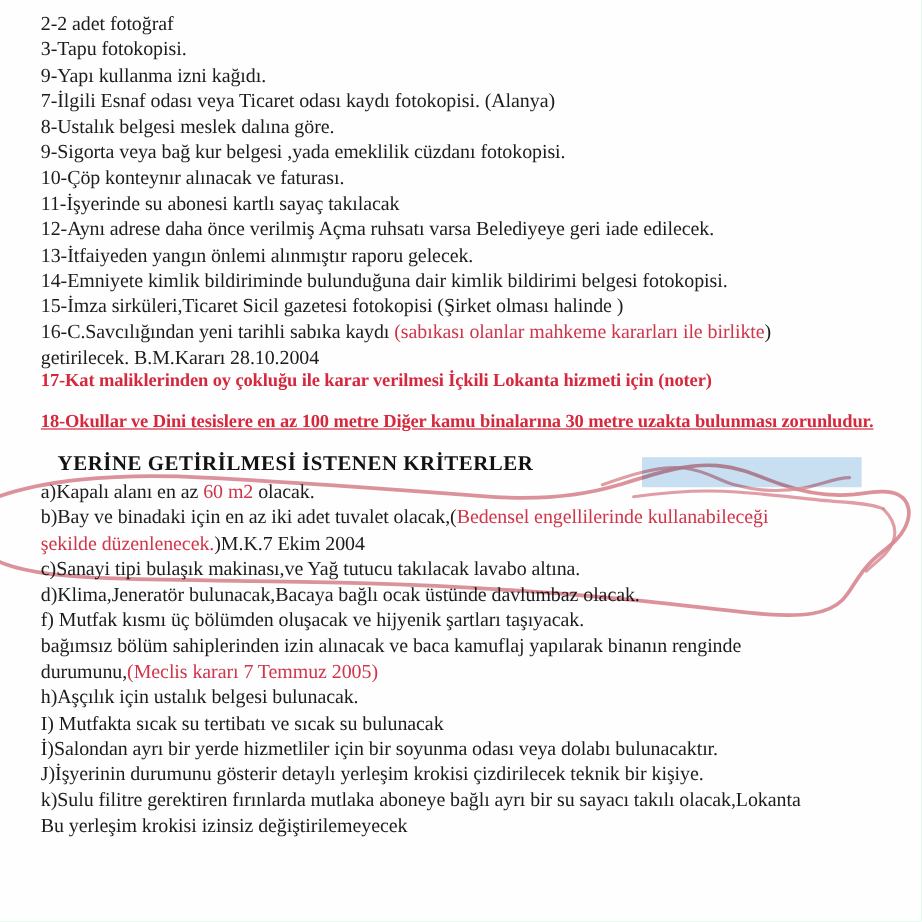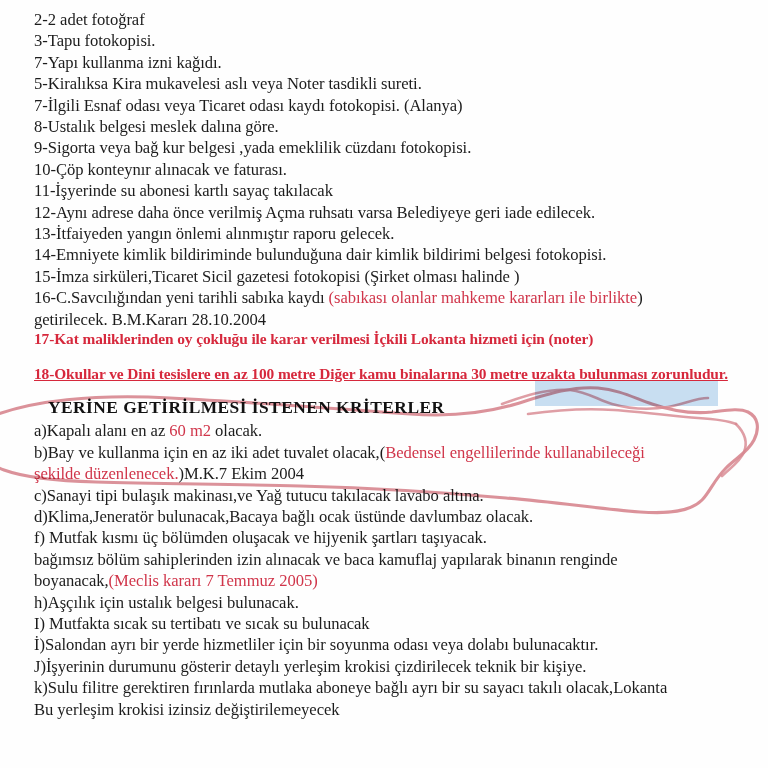--- a/index.html
+++ b/index.html
@@ -107,22 +107,21 @@
   <div id="paper-tint"></div>
 
   <div id="blue-highlight"></div>
 
   <div id="text-column">
 
     <div class="gap-sm"></div>
 
     <div class="doc-line">2-2 adet fotoğraf</div>
     <div class="doc-line">3-Tapu fotokopisi.</div>
-    <div class="doc-line">7-Yapı kullanma izni kağıdı.</div>
-    <div class="doc-line">5-Kiralıksa Kira mukavelesi aslı veya Noter tasdikli sureti.</div>
+    <div class="doc-line">9-Yapı kullanma izni kağıdı.</div>
     <div class="doc-line">7-İlgili Esnaf odası  veya Ticaret odası kaydı fotokopisi. (Alanya)</div>
     <div class="doc-line">8-Ustalık belgesi meslek dalına göre.</div>
     <div class="doc-line">9-Sigorta veya bağ kur belgesi ,yada emeklilik cüzdanı fotokopisi.</div>
     <div class="doc-line">10-Çöp konteynır alınacak ve faturası.</div>
     <div class="doc-line">11-İşyerinde  su abonesi kartlı sayaç takılacak</div>
     <div class="doc-line">12-Aynı adrese daha önce verilmiş Açma ruhsatı varsa Belediyeye geri iade edilecek.</div>
     <div class="doc-line">13-İtfaiyeden yangın  önlemi alınmıştır raporu gelecek.</div>
     <div class="doc-line">14-Emniyete kimlik bildiriminde bulunduğuna dair kimlik bildirimi belgesi fotokopisi.</div>
     <div class="doc-line">15-İmza sirküleri,Ticaret Sicil gazetesi fotokopisi (Şirket olması halinde )</div>
 
@@ -131,29 +130,29 @@
 
     <div class="emph-red">17-Kat maliklerinden oy çokluğu ile karar verilmesi İçkili Lokanta hizmeti için (noter)</div>
     <div class="emph-red underline">18-Okullar ve Dini tesislere en az 100 metre Diğer kamu binalarına 30 metre uzakta bulunması zorunludur.</div>
 
     <div class="gap-md"></div>
 
     <div class="section-head">YERİNE GETİRİLMESİ İSTENEN KRİTERLER</div>
 
     <div class="doc-line"><span class="blk">a)Kapalı alanı en az </span><span class="red">60  m2</span><span class="blk">  olacak.</span></div>
 
-    <div class="doc-line"><span class="blk">b)Bay ve kullanma için en az iki adet tuvalet olacak,(</span><span class="red">Bedensel engellilerinde kullanabileceği</span></div>
+    <div class="doc-line"><span class="blk">b)Bay ve binadaki için en az iki adet tuvalet olacak,(</span><span class="red">Bedensel engellilerinde kullanabileceği</span></div>
     <div class="doc-line"><span class="red">şekilde düzenlenecek.</span><span class="blk">)M.K.7 Ekim 2004</span></div>
 
     <div class="doc-line">c)Sanayi tipi bulaşık makinası,ve Yağ tutucu takılacak lavabo altına.</div>
     <div class="doc-line">d)Klima,Jeneratör bulunacak,Bacaya bağlı ocak üstünde davlumbaz olacak.</div>
     <div class="doc-line">f) Mutfak kısmı üç bölümden oluşacak ve hijyenik şartları taşıyacak.</div>
 
     <div class="doc-line">bağımsız bölüm sahiplerinden izin alınacak ve baca kamuflaj yapılarak binanın renginde</div>
-    <div class="doc-line"><span class="blk">boyanacak,</span><span class="red">(Meclis kararı 7 Temmuz 2005)</span></div>
+    <div class="doc-line"><span class="blk">durumunu,</span><span class="red">(Meclis kararı 7 Temmuz 2005)</span></div>
 
     <div class="doc-line">h)Aşçılık için ustalık belgesi bulunacak.</div>
     <div class="doc-line">I) Mutfakta sıcak su tertibatı ve sıcak su bulunacak</div>
     <div class="doc-line">İ)Salondan ayrı bir yerde hizmetliler için bir soyunma odası veya dolabı bulunacaktır.</div>
     <div class="doc-line">J)İşyerinin durumunu gösterir detaylı yerleşim krokisi çizdirilecek  teknik bir kişiye.</div>
     <div class="doc-line">k)Sulu filitre gerektiren fırınlarda mutlaka aboneye bağlı ayrı bir su sayacı takılı olacak,Lokanta</div>
 
     <div class="doc-line"> Bu yerleşim krokisi izinsiz değiştirilemeyecek</div>
 
   </div>

